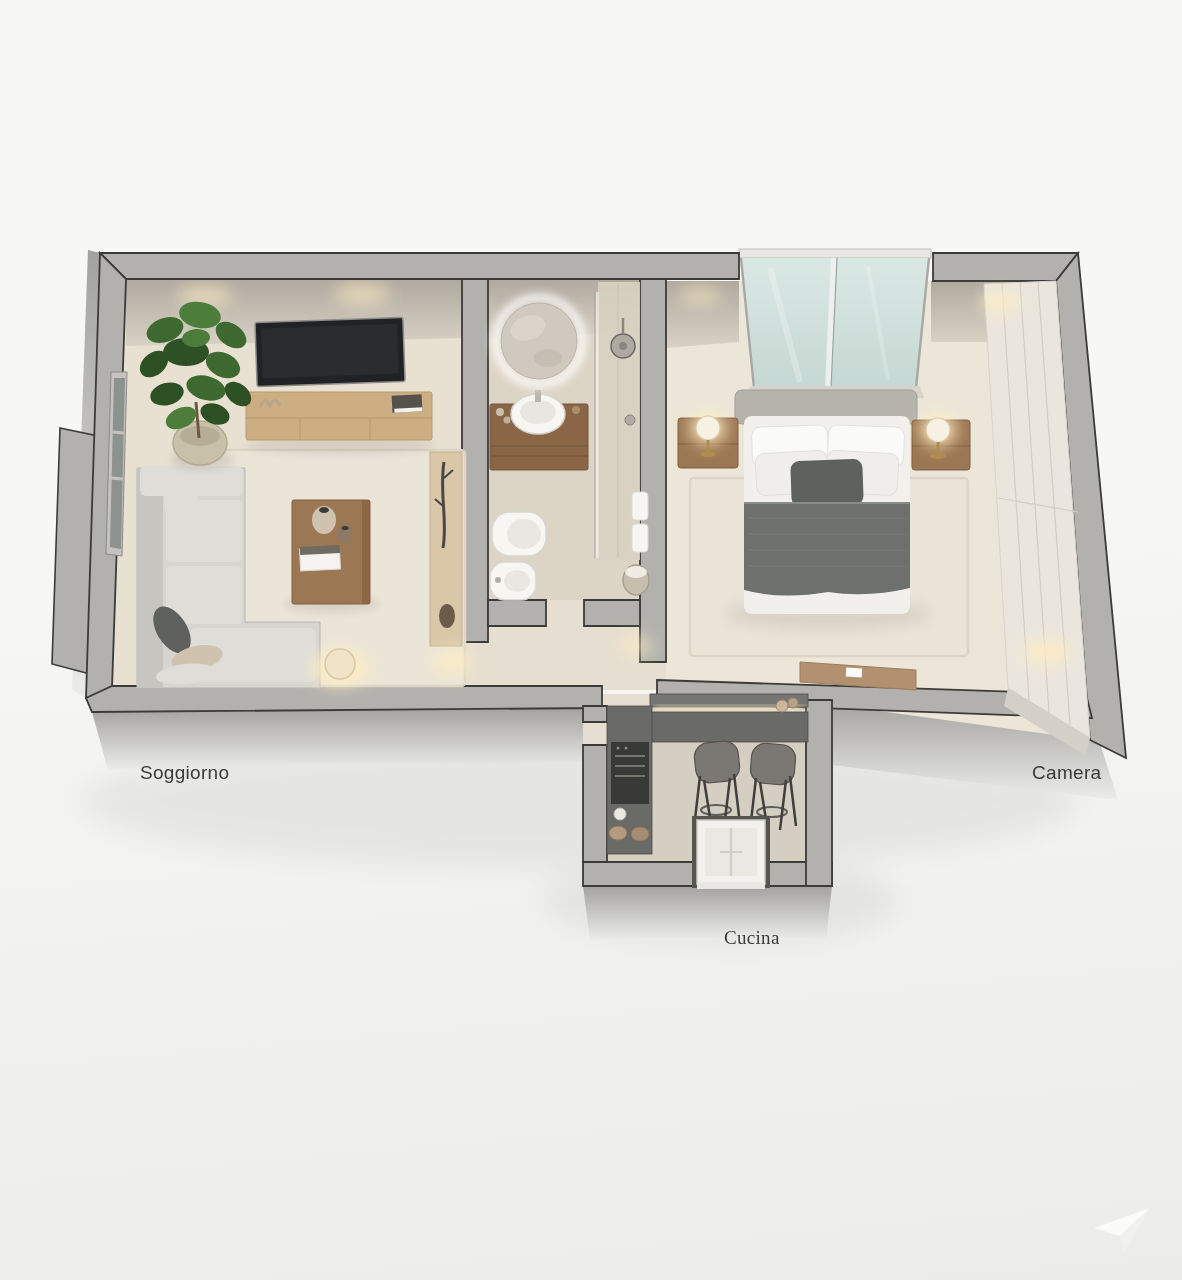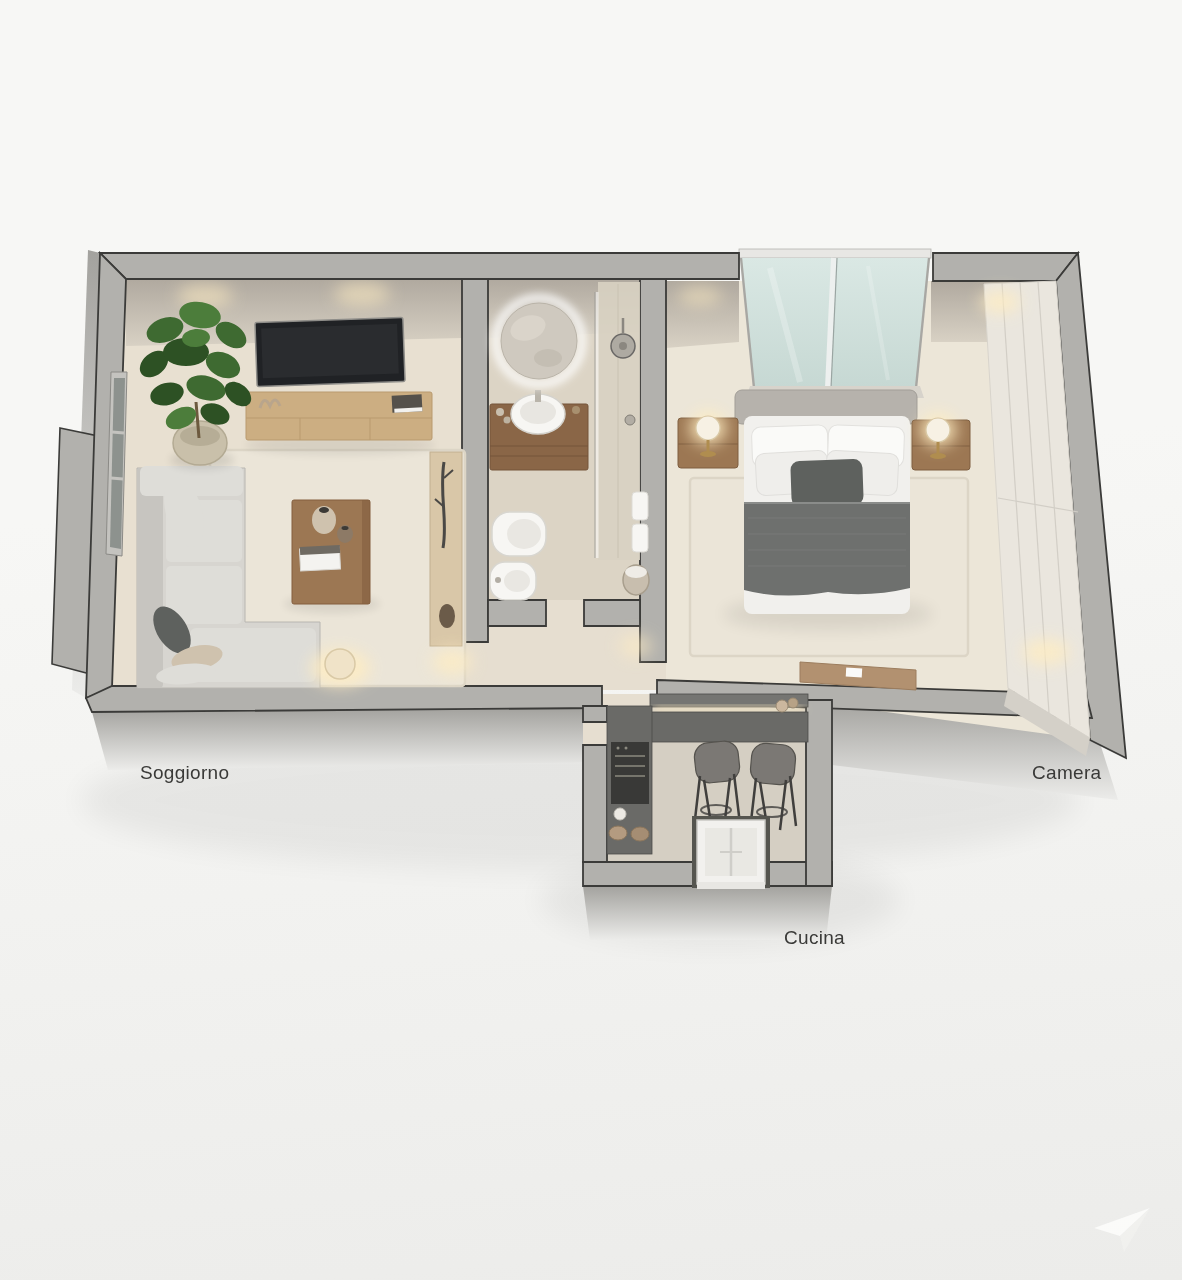--- a/index.html
+++ b/index.html
@@ -346,14 +346,14 @@
   <ellipse class="glow" cx="636" cy="646" rx="16" ry="11" opacity="0.6" filter="url(#b8)"></ellipse>
 
   <g>
     <polygon points="1094,1228 1150,1208 1120,1236" fill="#fdfdfc" opacity="0.85"></polygon>
     <polygon points="1120,1236 1150,1208 1124,1252" fill="#f1f1ef" opacity="0.85"></polygon>
   </g>
 </svg>
 
 <div class="room-label" style="left:140px; top:762px;">Soggiorno</div>
 <div class="room-label" style="left:1032px; top:762px;">Camera</div>
-<div class="room-label" style="left:784px; top:927px;">Cucina</div>
+<div class="room-label" style="left:724px; top:927px;font-family:Liberation Serif, serif;">Cucina</div>
 </div>
 
 </body></html>

